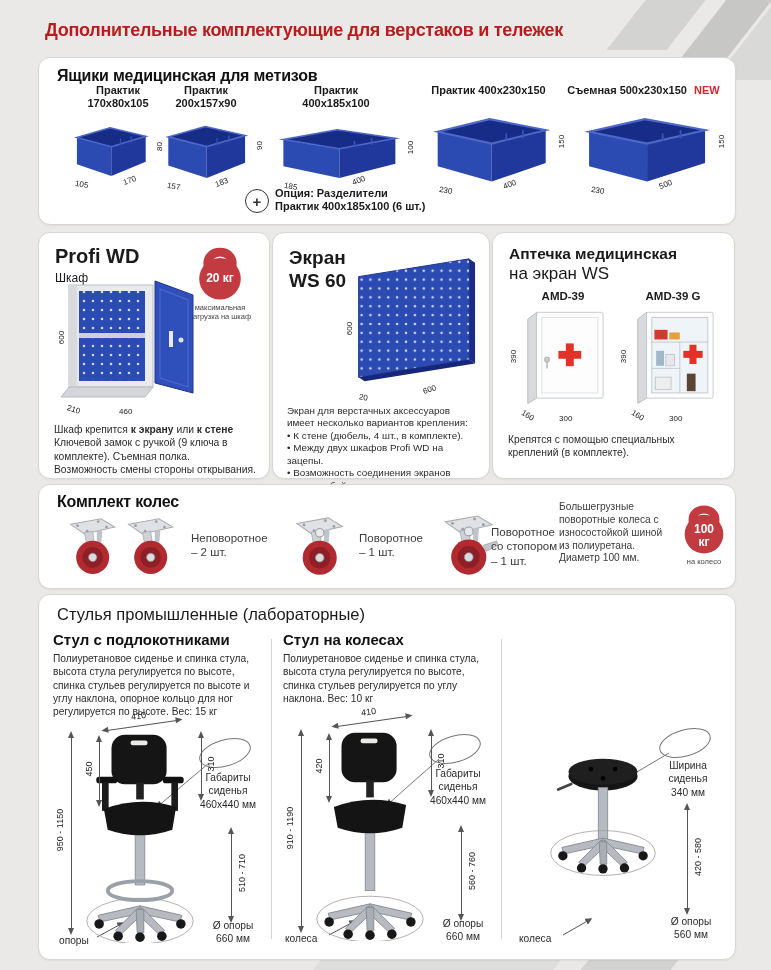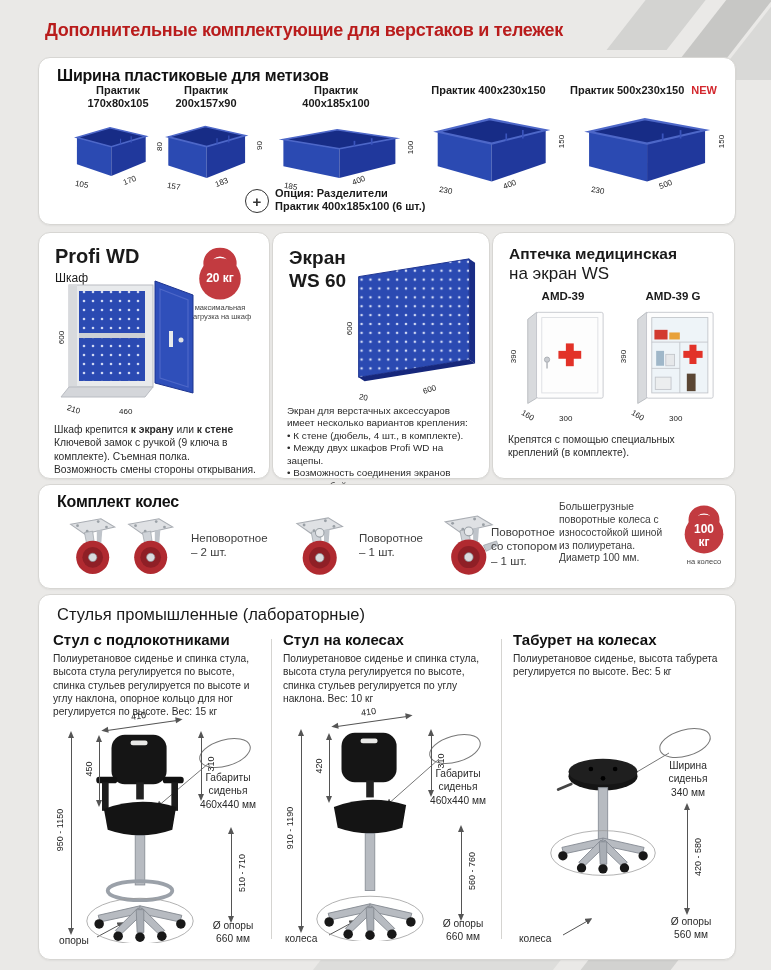--- a/index.html
+++ b/index.html
@@ -94,21 +94,21 @@
     <div class="stripe" style="left:60px;top:8px;width:240px;height:30px;background:#dddddb;"></div>
     <div class="stripe" style="left:330px;top:0;width:90px;height:40px;background:#d2d2d0;"></div>
   </div>
 
   <div class="wm" style="left:235px;top:398px;font-size:40px;color:rgba(165,150,80,.13)">ЛЕВИЛОН</div>
   <div class="wm" style="left:235px;top:682px;font-size:40px;color:rgba(160,145,75,.15)">ЛЕВИЛОН</div>
 
   <div class="abs" style="left:45px;top:20px;width:700px;font-size:18px;font-weight:bold;letter-spacing:-.3px;color:#b91c1c">Дополнительные комплектующие для верстаков и тележек</div>
 
   <section class="card" style="left:38px;top:57px;width:696px;height:166px">
-    <div class="abs sec-title" style="left:18px;top:9px">Ширина пластиковые для метизов</div>
+    <div class="abs sec-title" style="left:18px;top:9px">Ящики медицинская для метизов</div>
 
     <div class="abs" style="left:14px;top:26px;width:130px;height:130px">
       <div class="abs ctr bold" style="left:0;top:0;width:130px;font-size:11px">Практик</div>
       <div class="abs ctr bold" style="left:0;top:13px;width:130px;font-size:11px">170x80x105</div>
       <svg class="abs" style="left:12px;top:32px" width="86" height="62" viewBox="0 0 130 95" preserveAspectRatio="none">
           <use href="#bin"></use>
         </svg>
       <span class="vdim" style="left:106px;top:63px">80</span>
       <span class="sdim" style="left:22px;top:96px;transform:rotate(10deg)">105</span>
       <span class="sdim" style="left:70px;top:92px;transform:rotate(-20deg)">170</span>
@@ -141,21 +141,21 @@
       <svg class="abs" style="left:8px;top:20px" width="135" height="80" viewBox="0 0 130 95" preserveAspectRatio="none">
           <use href="#bin"></use>
         </svg>
       <span class="vdim" style="left:150px;top:58px">150</span>
       <span class="sdim" style="left:28px;top:102px;transform:rotate(10deg)">230</span>
       <span class="sdim" style="left:92px;top:96px;transform:rotate(-20deg)">400</span>
     </div>
 
     <div class="abs" style="left:522px;top:26px;width:165px;height:140px">
       <div class="abs ctr bold" style="left:0;top:0;width:165px;font-size:11px">
-        <span>Практик 500x230x150</span>
+        <span>Съемная 500x230x150</span>
         <span style="color:#d3282e;margin-left:4px">NEW</span>
       </div>
       <svg class="abs" style="left:8px;top:20px" width="145" height="80" viewBox="0 0 130 95" preserveAspectRatio="none">
           <use href="#bin"></use>
         </svg>
       <span class="vdim" style="left:160px;top:58px">150</span>
       <span class="sdim" style="left:30px;top:102px;transform:rotate(10deg)">230</span>
       <span class="sdim" style="left:98px;top:96px;transform:rotate(-20deg)">500</span>
     </div>
 
@@ -389,24 +389,20 @@
         <div>сиденья</div>
         <div>460x440 мм</div>
       </div>
       <div class="dia-txt" style="left:148px;top:210px;width:64px">
         <div>Ø  опоры</div>
         <div>660 мм</div>
       </div>
       <span class="base-lab" style="left:2px;top:226px">колеса</span>
     </div>
 
-    <div class="abs" style="left:474px;top:36px;width:212px;height:320px">
-      <div class="col-title">Табурет на колесах</div>
-      <div class="chair-desc" style="margin-top:4px">Полиуретановое сиденье, высота табурета регулируется по высоте. Вес: 5 кг</div>
-    </div>
     <div class="abs" style="left:474px;top:112px;width:218px;height:244px">
       <svg class="abs" style="left:0;top:0" width="218" height="244">
         <ellipse cx="172" cy="36" rx="26" ry="13" fill="none" stroke="#777" stroke-width="1" transform="rotate(-16 172 36)"></ellipse>
         <line x1="156" y1="46" x2="112" y2="72" stroke="#777" stroke-width="1" marker-end="url(#ah)"></line>
         <line x1="50" y1="228" x2="78" y2="212" stroke="#555" stroke-width="1" marker-end="url(#ah)"></line>
       </svg>
       <svg class="abs" style="left:34px;top:34px" width="112" height="196" viewBox="0 0 120 210">
         <ellipse cx="60" cy="38" rx="37" ry="15" fill="#151515"></ellipse>
         <ellipse cx="60" cy="33" rx="37" ry="14" fill="#1f1f1f"></ellipse>
         <circle cx="47" cy="30" r="2.5" fill="#000"></circle>

